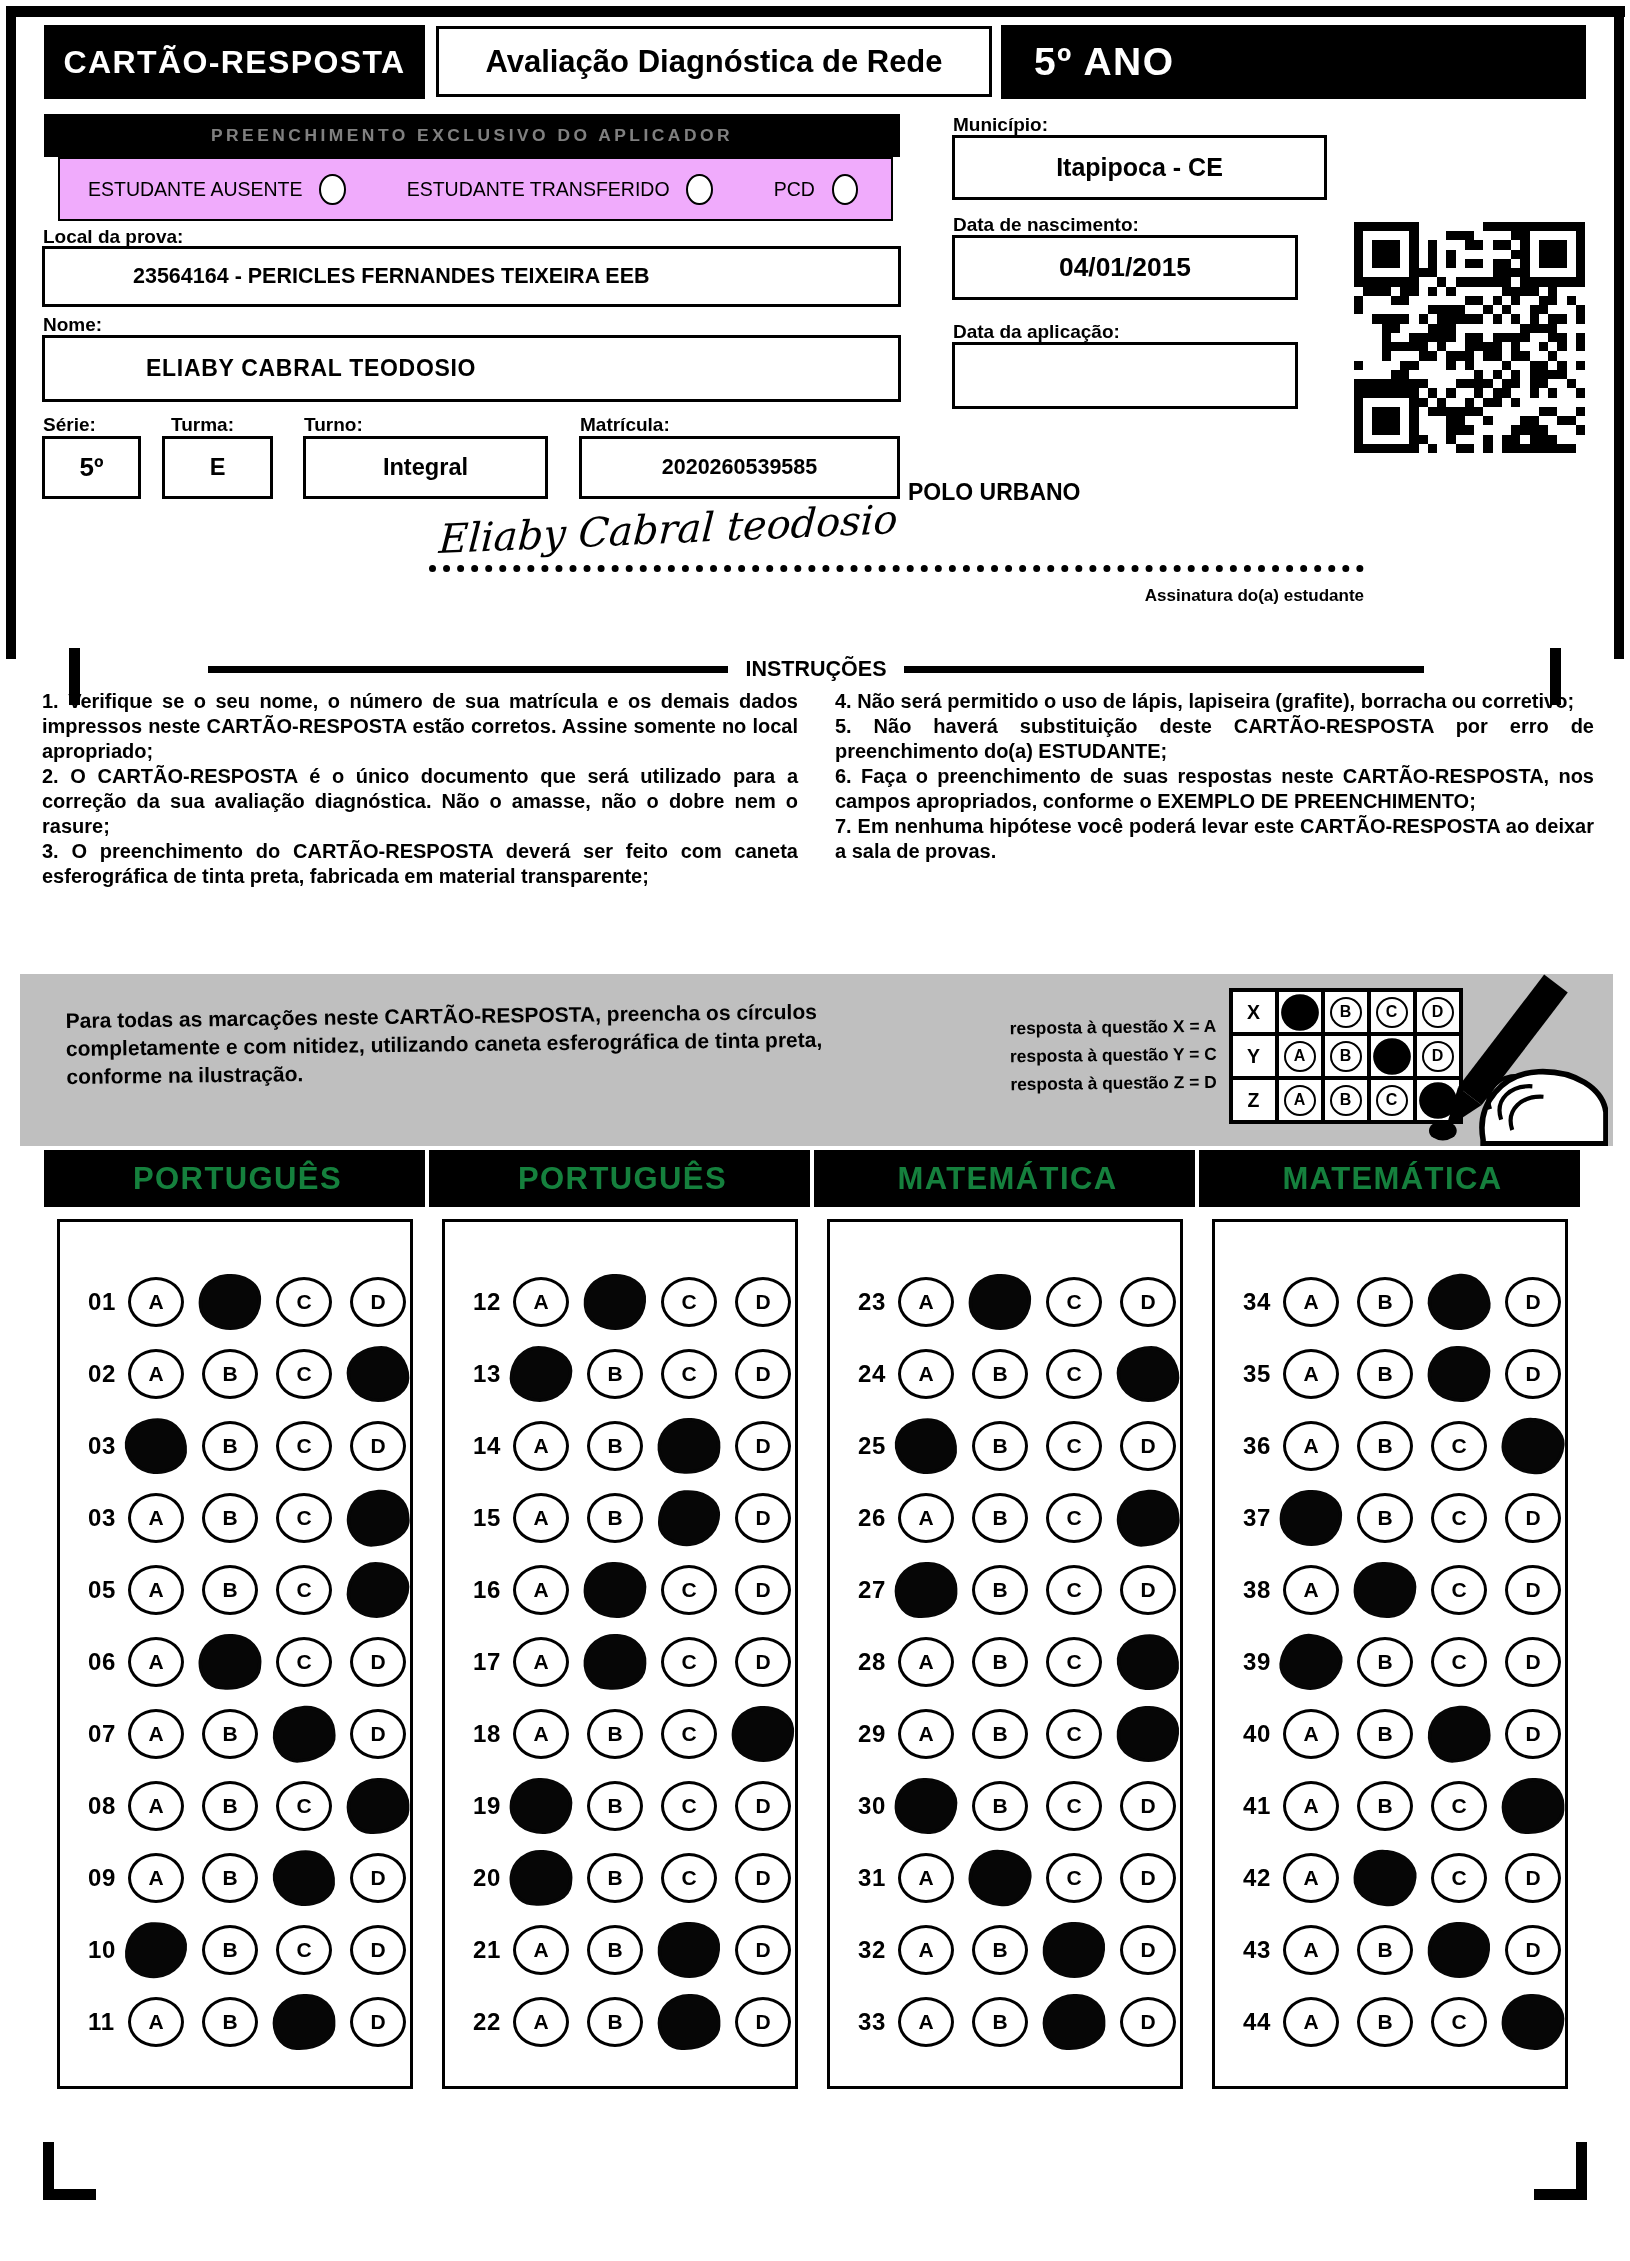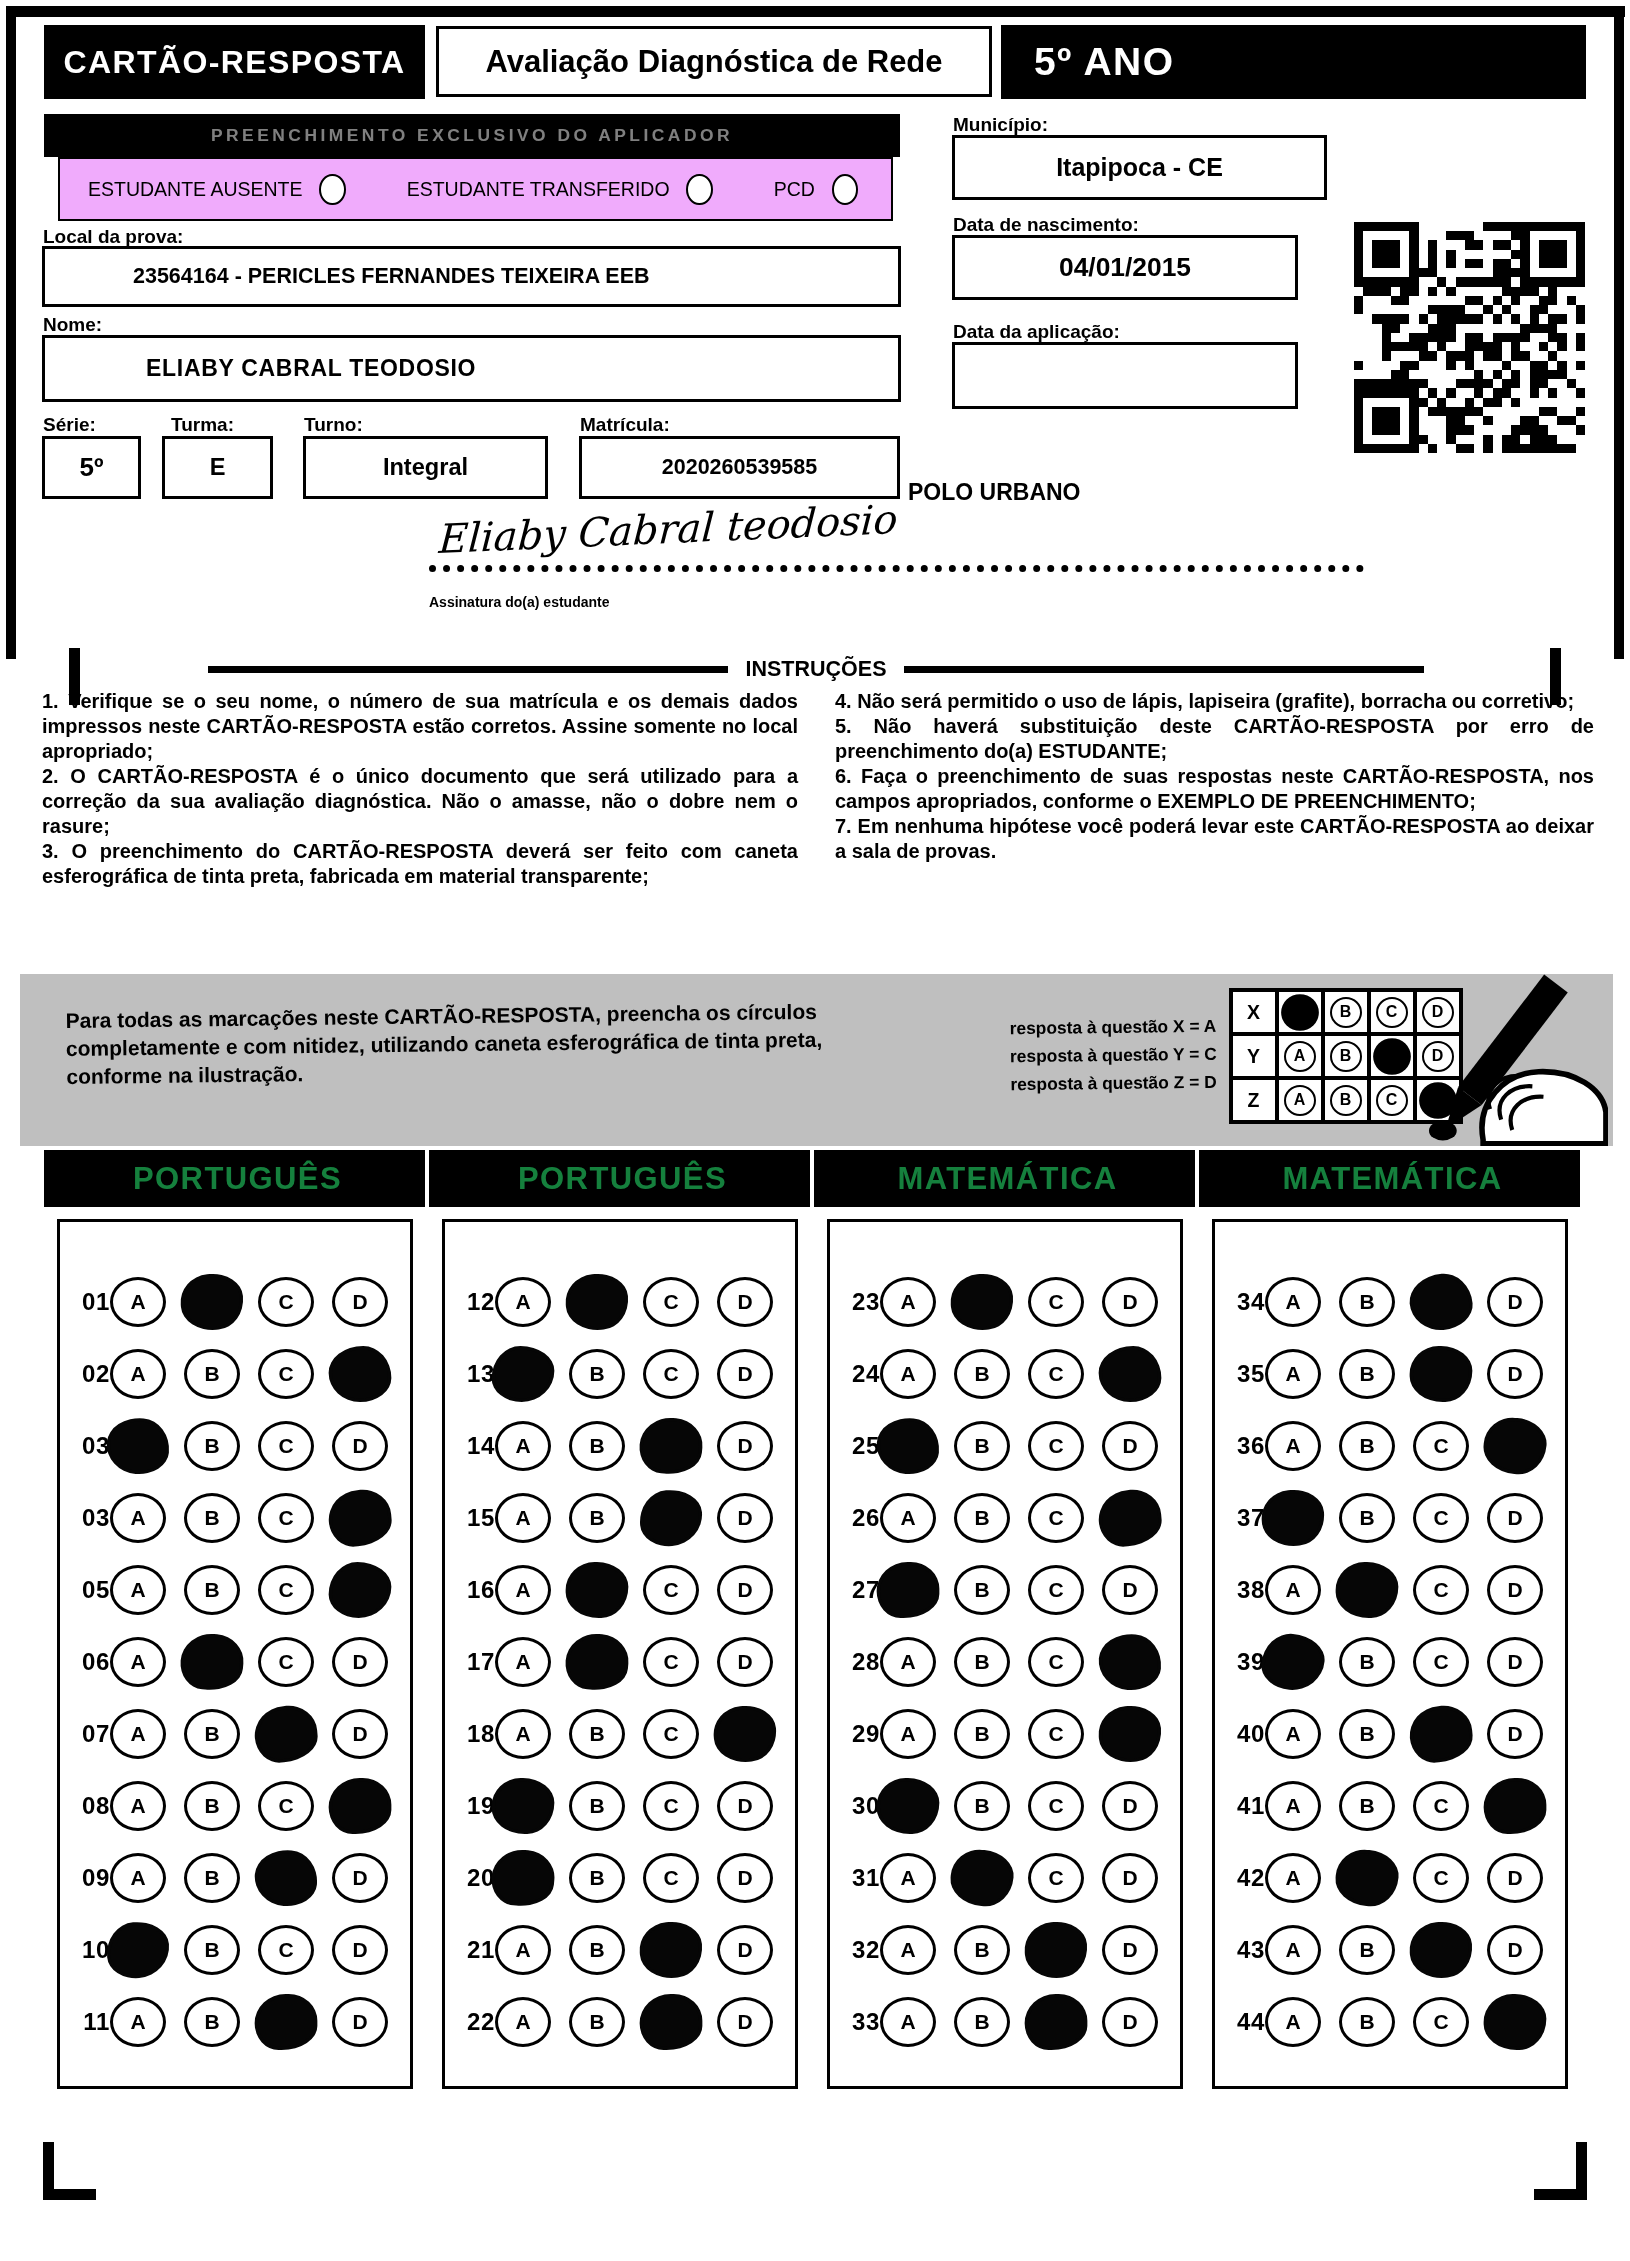--- a/index.html
+++ b/index.html
@@ -46,21 +46,21 @@
   #polo{position:absolute;left:908px;top:479px;font-size:23px;font-weight:bold;}
   
   #qr{position:absolute;left:1354px;top:222px;width:231px;height:231px;display:grid;
       grid-template-columns:repeat(25,1fr);grid-auto-rows:1fr;background:#fff;}
   #qr i{background:#fff;} #qr i.on{background:#000;}
   
   .sigwrap{position:absolute;left:429px;top:516px;width:935px;}
   .sig-script{position:absolute;left:9.7px;top:-9.7px;font-family:"DejaVu Serif",serif;font-style:italic;font-size:40px;
     transform:rotate(-2.5deg) skewX(-6deg);white-space:nowrap;}
   .sig-dots{margin-top:49px;border-bottom:7.6px dotted #000;height:0;}
-  .sig-caption{text-align:left;font-size:14px;font-weight:bold;margin-top:22px;}
+  .sig-caption{text-align:right;font-size:17px;font-weight:bold;margin-top:14px;}
   
   .instr-titlerow{position:absolute;left:208px;top:657px;width:1216px;display:flex;align-items:center;}
   .instr-rule{flex:1;height:6.3px;background:#000;}
   .instr-title{font-size:21.5px;font-weight:bold;padding:0 18px;}
   .instr-col{position:absolute;font-size:20px;font-weight:bold;text-align:justify;line-height:1.25;}
   #instrLeft{left:42px;top:689px;width:756px;}
   #instrRight{left:835px;top:689px;width:759px;}
   
   #band{position:absolute;left:19.5px;top:974px;width:1593px;height:172px;background:#bfbfbf;}
   .band-text{position:absolute;left:46px;top:28px;width:813px;font-size:21px;font-weight:bold;line-height:1.33;transform:rotate(-0.7deg);}
@@ -70,21 +70,21 @@
   .ex-cell{width:46px;height:44px;border:2.1px solid #000;display:flex;align-items:center;justify-content:center;background:#fff;}
   .ex-label{font-size:19.5px;font-weight:bold;}
   .ex-bubble{width:32px;height:31px;border:2.1px solid #000;border-radius:50%;display:flex;align-items:center;justify-content:center;
     font-size:16px;font-weight:bold;background:#fff;}
   .ex-filled{background:#000;border-color:#000;color:transparent;transform:scale(1.18);}
   #hand{position:absolute;left:1379px;top:969px;width:229px;height:177px;z-index:3;}
   
   .ans-head{position:absolute;top:1150px;width:381px;height:57px;background:#000;color:#15803d;
     display:flex;align-items:center;justify-content:center;font-size:31px;font-weight:bold;letter-spacing:1.4px;padding-left:6px;}
   .ans-box{position:absolute;top:1219px;width:356px;height:870px;border:3.5px solid #000;background:#fff;padding-top:44px;}
-  .q-row{display:flex;align-items:center;height:72px;padding-left:10px;text-align:right;}
+  .q-row{display:flex;align-items:center;height:72px;padding-left:28px;}
   .q-num{width:40px;font-size:24px;font-weight:bold;letter-spacing:0.7px;}
   .bubble{width:56px;height:50px;border:3.5px solid #000;border-radius:50%;margin-right:18px;background:#fff;
     display:flex;align-items:center;justify-content:center;font-size:21px;font-weight:bold;flex:none;}
   .bubble:last-child{margin-right:0;}
   .bubble.filled{background:#060606;border-color:#060606;color:transparent;}
 </style>
 </head>
 <body>
 
 <div class="page">

